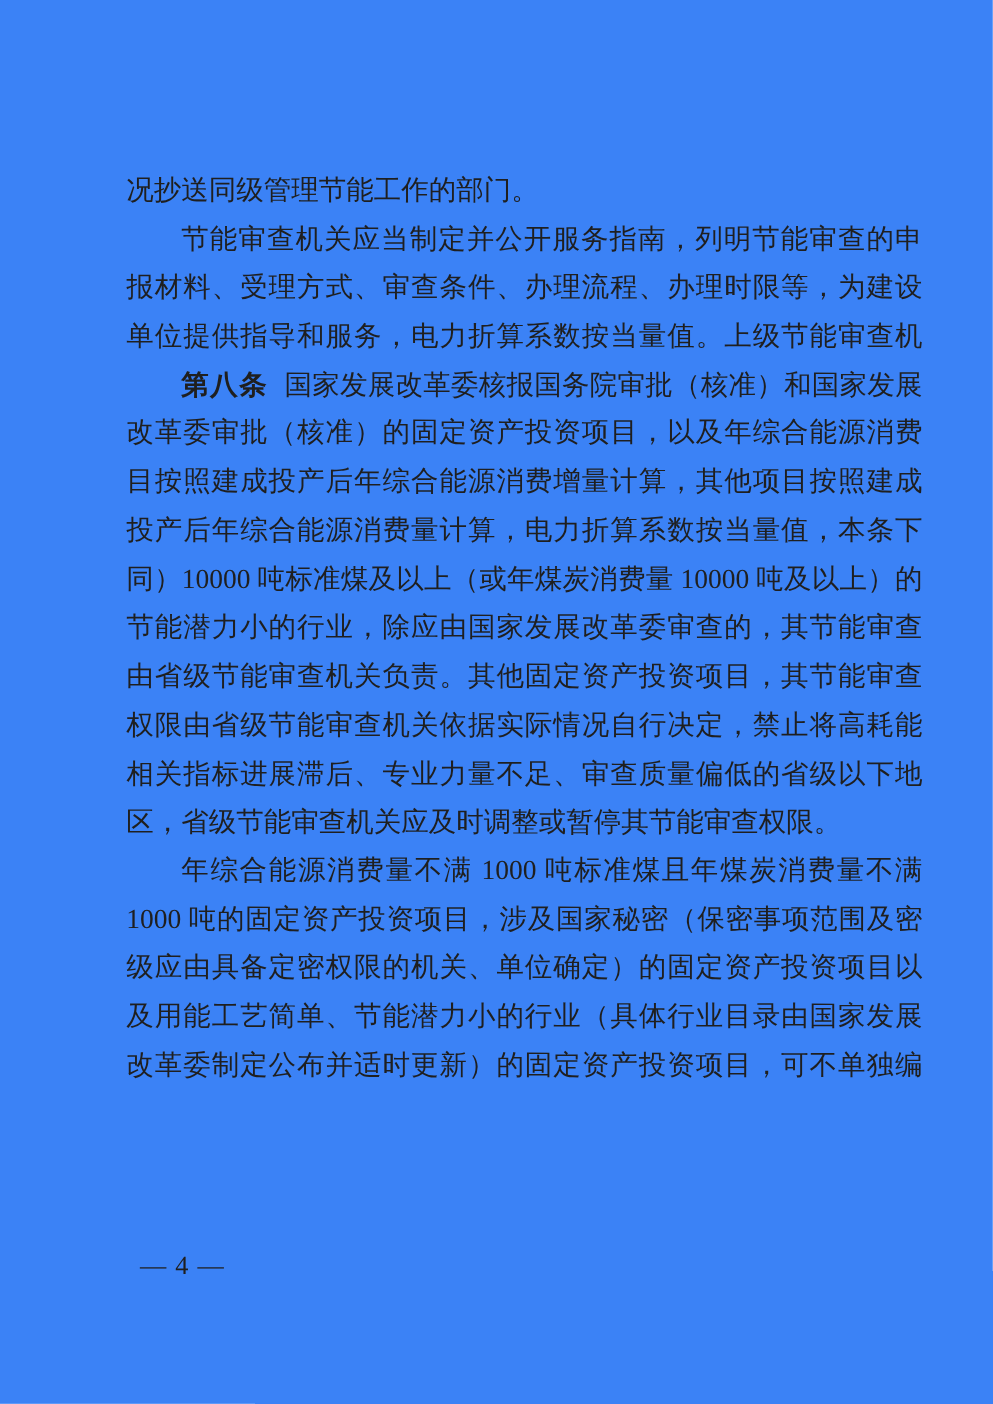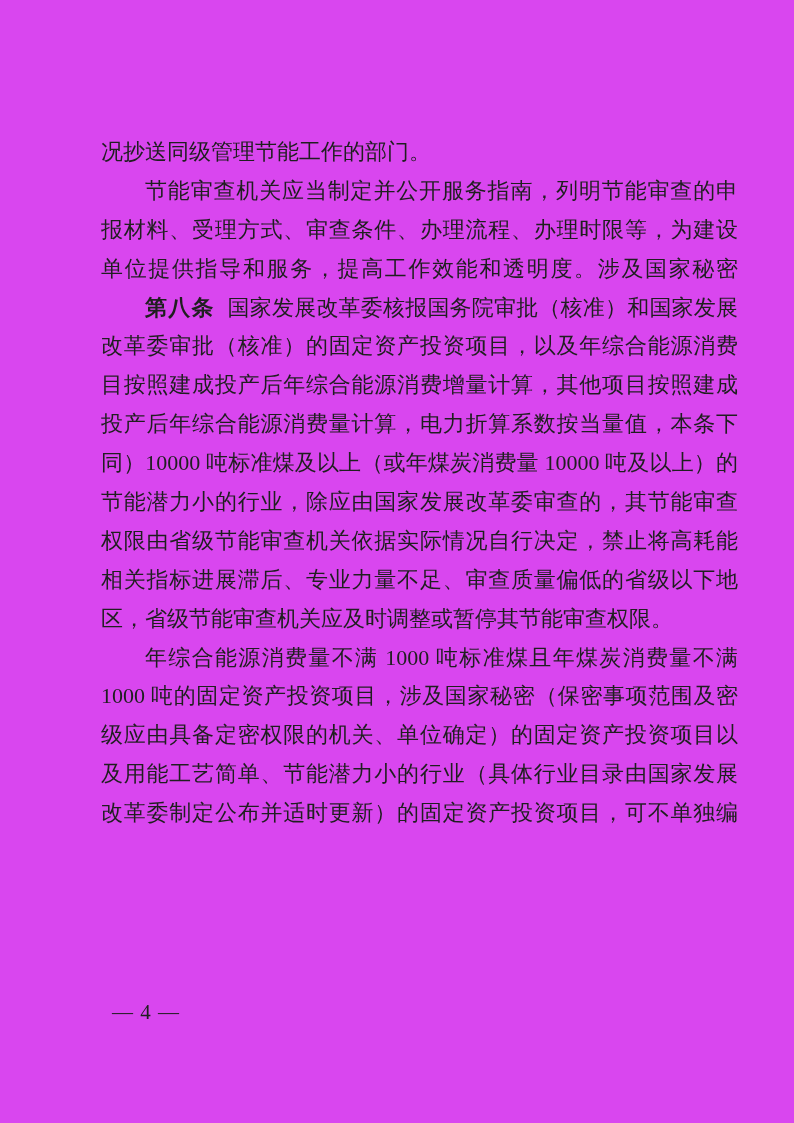--- a/index.html
+++ b/index.html
@@ -12,21 +12,21 @@
     position: relative;
     background: #ffffff;
     overflow: hidden;
     font-family: "Liberation Serif", "DejaVu Serif", serif;
   }
   .page {
     position: absolute;
     left: 0; top: 0;
     width: 794px;
     height: 1123px;
-    background: #d946ef;
+    background: #3b82f6;
   }
   .body-text {
     position: absolute;
     left: 101px;
     top: 133px;
     width: 637px;
     font-size: 22px;
     line-height: 38.9px;
     color: #1f1f1f;
   }
@@ -62,28 +62,29 @@
 <body>
 
 <div class="page">
 
   <div class="body-text">
 
     <div class="line para-end">况抄送同级管理节能工作的部门。</div>
 
     <div class="line indent">节能审查机关应当制定并公开服务指南，列明节能审查的申</div>
     <div class="line">报材料、受理方式、审查条件、办理流程、办理时限等，为建设</div>
-    <div class="line">单位提供指导和服务，提高工作效能和透明度。涉及国家秘密</div>
+    <div class="line">单位提供指导和服务，电力折算系数按当量值。上级节能审查机</div>
 
     <div class="line indent"><span class="art-num">第八条</span><span>国家发展改革委核报国务院审批（核准）和国家发展</span></div>
     <div class="line">改革委审批（核准）的固定资产投资项目，以及年综合能源消费</div>
     <div class="line">目按照建成投产后年综合能源消费增量计算，其他项目按照建成</div>
     <div class="line">投产后年综合能源消费量计算，电力折算系数按当量值，本条下</div>
     <div class="line">同）10000 吨标准煤及以上（或年煤炭消费量 10000 吨及以上）的</div>
     <div class="line">节能潜力小的行业，除应由国家发展改革委审查的，其节能审查</div>
+    <div class="line">由省级节能审查机关负责。其他固定资产投资项目，其节能审查</div>
     <div class="line">权限由省级节能审查机关依据实际情况自行决定，禁止将高耗能</div>
     <div class="line">相关指标进展滞后、专业力量不足、审查质量偏低的省级以下地</div>
     <div class="line para-end">区，省级节能审查机关应及时调整或暂停其节能审查权限。</div>
 
     <div class="line indent">年综合能源消费量不满 1000 吨标准煤且年煤炭消费量不满</div>
     <div class="line">1000 吨的固定资产投资项目，涉及国家秘密（保密事项范围及密</div>
     <div class="line">级应由具备定密权限的机关、单位确定）的固定资产投资项目以</div>
     <div class="line">及用能工艺简单、节能潜力小的行业（具体行业目录由国家发展</div>
     <div class="line">改革委制定公布并适时更新）的固定资产投资项目，可不单独编</div>
 

